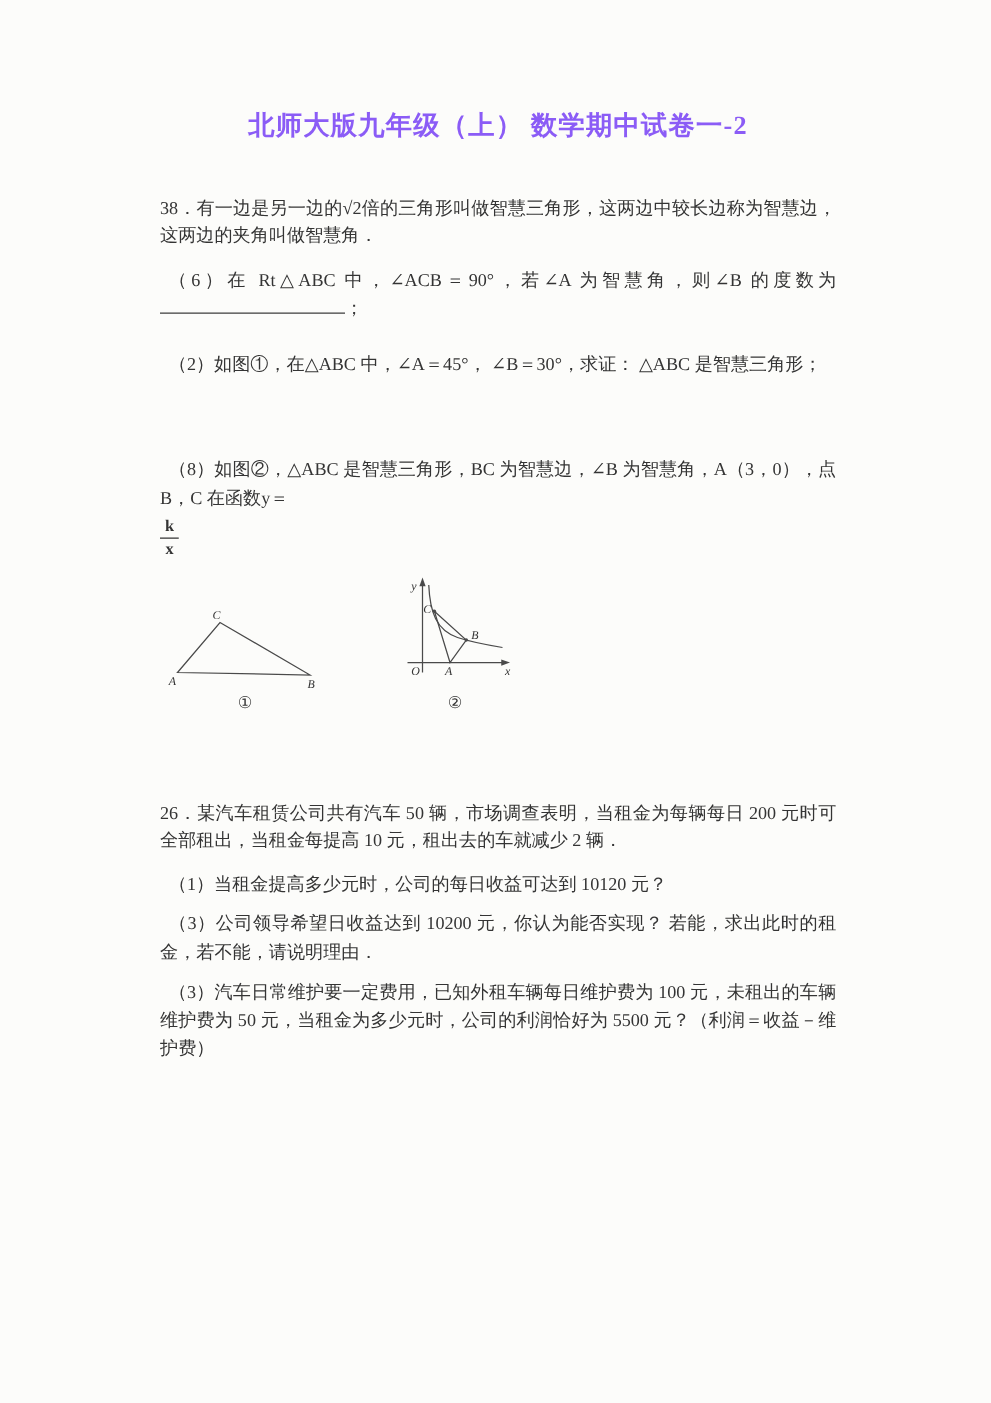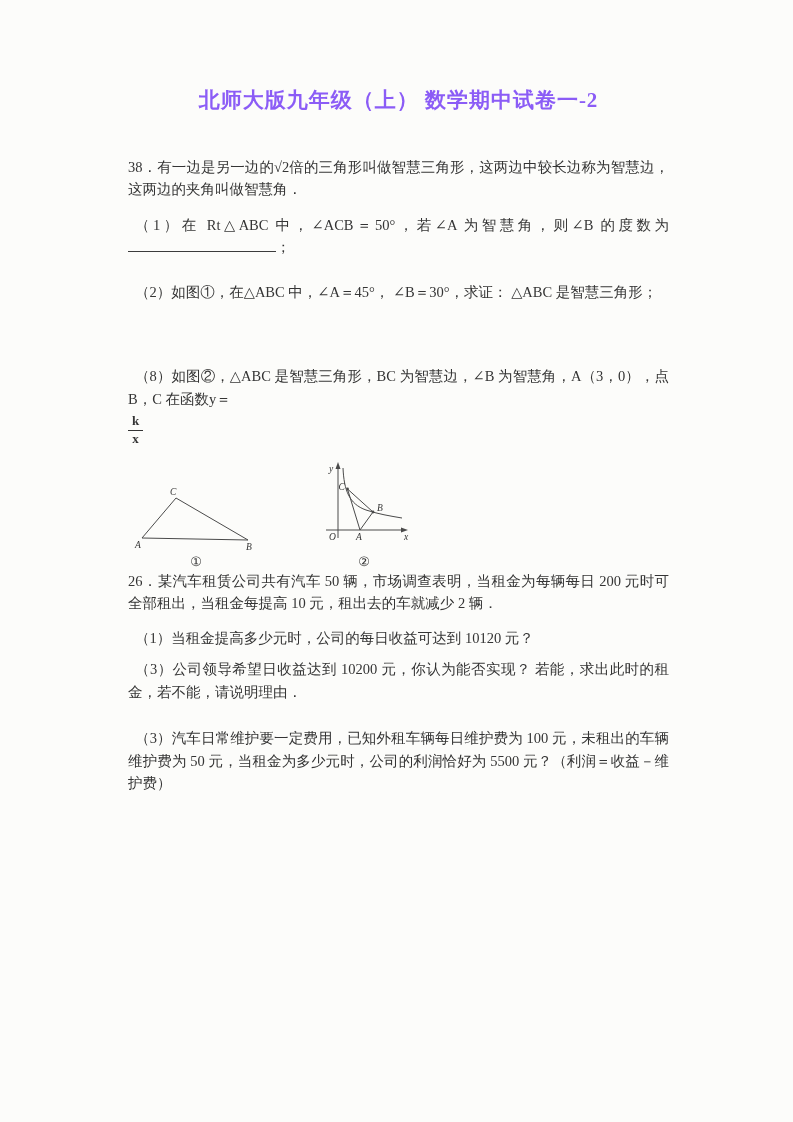--- a/index.html
+++ b/index.html
@@ -26,24 +26,24 @@
   .q25-part1 { margin-top:13px; }
   .q25-part2 { margin-top:22px; }
   .q25-part3a { margin-top:62px; }
   .q25-part3b { margin-top:4px; }
   .figures-row {
     margin-top:14px; margin-left:6px;
     display:flex; align-items:flex-end; gap:58px;
   }
   .figure { display:flex; flex-direction:column; align-items:center; }
   .figure .caption { font-size:13px; margin-top:2px; }
-  .q26-intro { }
+  .q26-intro { margin-top:70px; }
   .q26-part1 { margin-top:12px; }
   .q26-part2 { margin-top:9px; }
-  .q26-part3 { margin-top:24px; }
+  .q26-part3 { margin-top:10px; }
   .blank {
     display:inline-block; width:148px; height:1em;
     border-bottom:1px solid #3c3c3c; vertical-align:baseline;
   }
   .frac {
     display:inline-block; vertical-align:-9px; text-align:center;
     font-size:13px; line-height:1.1; font-weight:bold; margin-right:5px;
   }
   .frac .num { display:block; border-bottom:1px solid #333; padding:0 4px 1px; }
   .frac .den { display:block; padding-top:1px; }
@@ -59,21 +59,21 @@
 <body>
 
 <div class="page">
 
   <h1 class="title" style="color: #8b5cf6;">北师大版九年级（上） 数学期中试卷一-2</h1>
 
   <section>
     <p class="para q25-intro">38．有一边是另一边的√2倍的三角形叫做智慧三角形，这两边中较长边称为智慧边，这两边的夹角叫做智慧角．</p>
 
     <p class="para part q25-part1">
-      <span>（1）在 Rt△ABC 中，∠ACB＝50°，若∠A 为智慧角，则∠B 的度数为</span><span class="blank"></span><span>；</span>
+      <span>（6）在 Rt△ABC 中，∠ACB＝90°，若∠A 为智慧角，则∠B 的度数为</span><span class="blank"></span><span>；</span>
     </p>
 
     <p class="para part q25-part2">（2）如图①，在△ABC 中，∠A＝45°， ∠B＝30°，求证： △ABC 是智慧三角形；</p>
 
     <p class="para part q25-part3a">（8）如图②，△ABC 是智慧三角形，BC 为智慧边，∠B 为智慧角，A（3，0），点 B，C 在函数y＝</p>
 
     <p class="para q25-part3b">
       <span class="frac">
         <span class="num">k</span>
         <span class="den">x</span>

